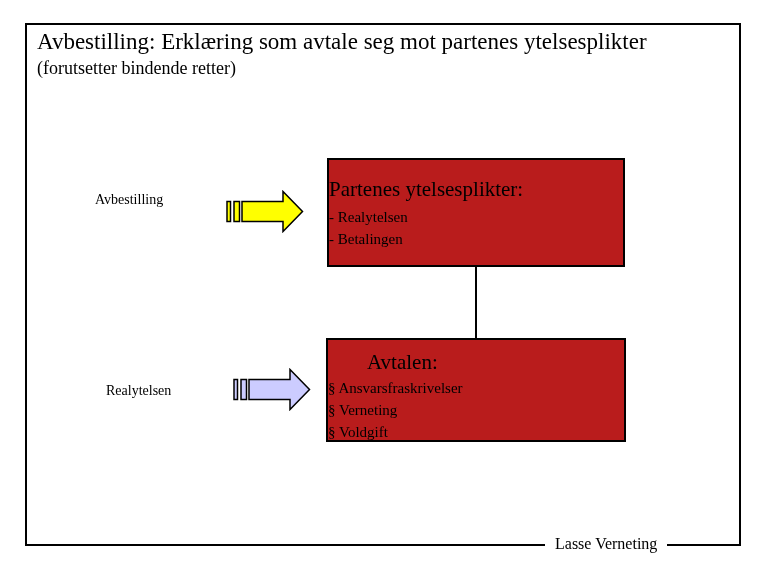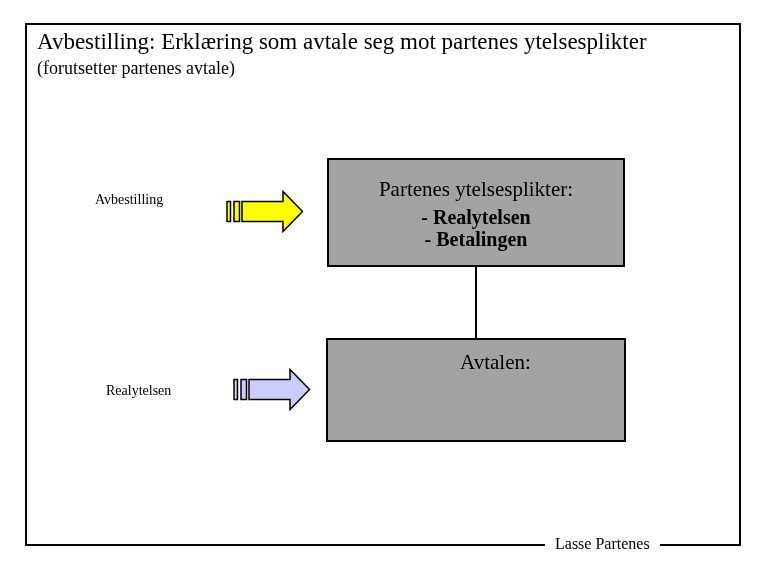--- a/index.html
+++ b/index.html
@@ -51,34 +51,34 @@
     position: absolute;
     width: 78px;
     height: 43px;
   }
   .arrow-top { left: 226px; top: 190px; }
   .arrow-bottom { left: 233px; top: 368px; }
   .flow-box {
     position: absolute;
     border: 2px solid #000000;
     box-sizing: border-box;
-    background: #a3a3a3;
-    text-align: center;
+    background: #b91c1c;
+    text-align: left;
   }
   .box-obligations { left: 327px; top: 158px; width: 298px; height: 109px; }
   .box-agreement  { left: 326px; top: 338px; width: 300px; height: 104px; }
   .flow-box .box-title {
     font-size: 21px;
     line-height: 25px;
   }
   .box-obligations .box-title { margin-top: 17px; }
   .box-agreement  .box-title { margin-top: 10px; padding-left: 39px; }
   .flow-box .box-item {
-    font-size: 20px;
-    font-weight: bold;
+    font-size: 15px;
+    font-weight: normal;
     line-height: 22px;
   }
   .box-obligations .box-items { margin-top: 4px; }
   .box-agreement  .box-items { margin-top: 2px; }
   .connector-line {
     position: absolute;
     left: 475px;
     top: 267px;
     width: 2px;
     height: 71px;
@@ -94,21 +94,21 @@
     white-space: nowrap;
     z-index: 2;
   }
 </style>
 </head>
 <body>
 
 <div class="page-border"></div>
 
 <div class="slide-title">Avbestilling: Erklæring som avtale seg mot partenes ytelsesplikter</div>
-<div class="slide-subtitle">(forutsetter partenes avtale)</div>
+<div class="slide-subtitle">(forutsetter bindende retter)</div>
 
 <div class="side-label label-top">
   <div>Avbestilling</div>
 </div>
 
 <svg class="striped-arrow arrow-top" viewBox="0 0 78 43">
   <g stroke="#000000" stroke-width="1.5" fill="#FFFF00">
     <rect x="1" y="11.5" width="3.5" height="20"></rect>
     <rect x="8" y="11.5" width="5.5" height="20"></rect>
     <polygon points="16,11.5 57,11.5 57,1.5 76.5,21.5 57,41.5 57,31.5 16,31.5"></polygon>
@@ -130,15 +130,20 @@
 <svg class="striped-arrow arrow-bottom" viewBox="0 0 78 43">
   <g stroke="#000000" stroke-width="1.5" fill="#CCCCFF">
     <rect x="1" y="11.5" width="3.5" height="20"></rect>
     <rect x="8" y="11.5" width="5.5" height="20"></rect>
     <polygon points="16,11.5 57,11.5 57,1.5 76.5,21.5 57,41.5 57,31.5 16,31.5"></polygon>
   </g>
 </svg>
 
 <div class="flow-box box-agreement">
   <div class="box-title">Avtalen:</div>
+  <div class="box-items">
+    <div class="box-item">§ Ansvarsfraskrivelser</div>
+    <div class="box-item">§ Verneting</div>
+    <div class="box-item">§ Voldgift</div>
+  </div>
 </div>
 
-<div class="footer-author">Lasse Partenes</div>
+<div class="footer-author">Lasse Verneting</div>
 
 </body></html>

